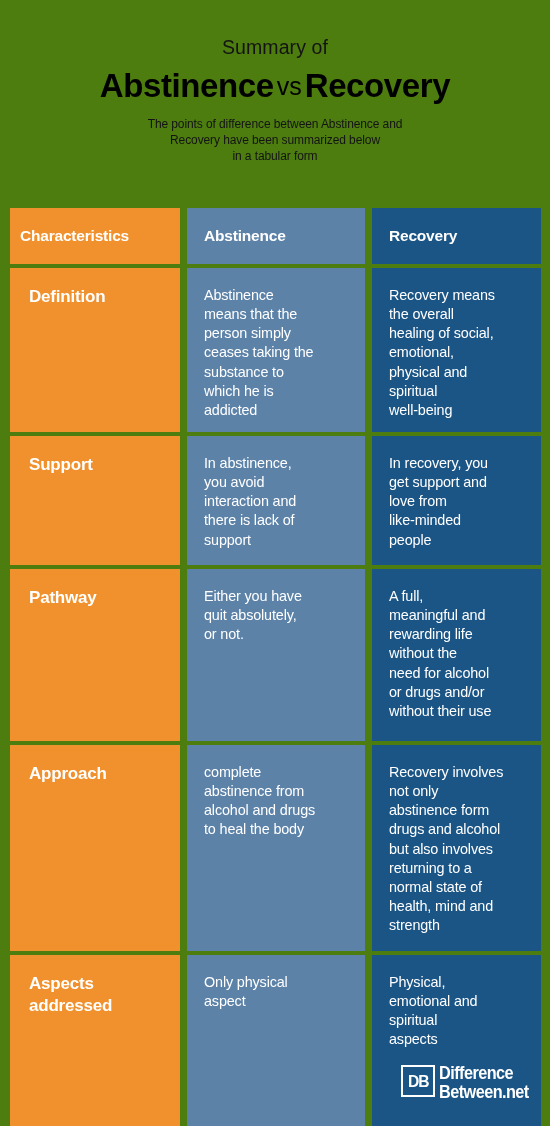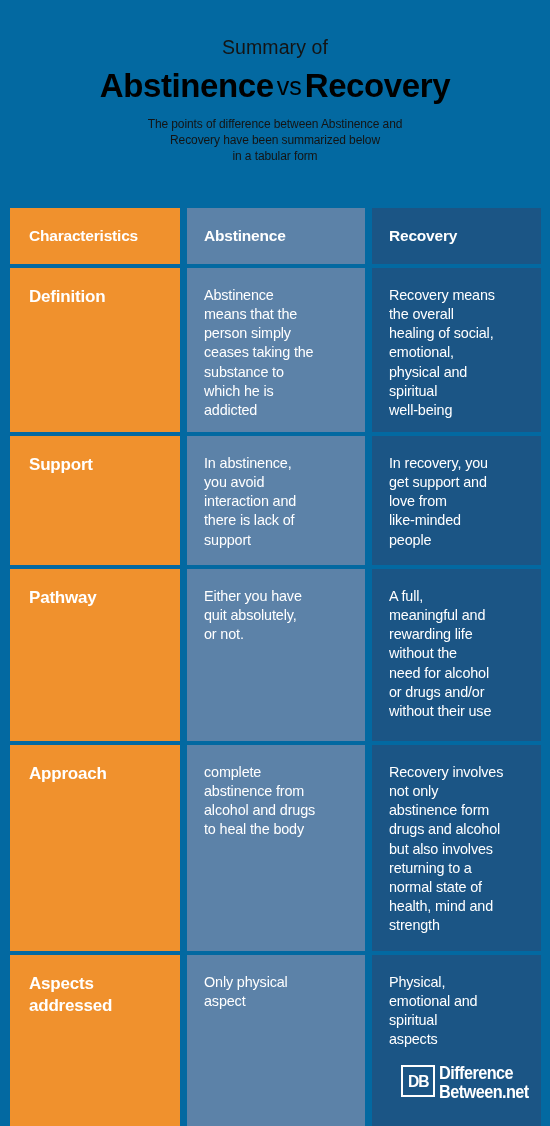--- a/index.html
+++ b/index.html
@@ -11,21 +11,21 @@
     width: 550px;
     height: 1126px;
     font-family: "Liberation Sans", sans-serif;
     -webkit-font-smoothing: antialiased;
     overflow: hidden;
   }
   .page {
     position: relative;
     width: 550px;
     height: 1126px;
-    background: #0369a1;
+    background: #4d7c0f;
     box-sizing: border-box;
   }
 
   
   .header {
     position: absolute;
     left: 0;
     top: 0;
     width: 550px;
     text-align: center;
@@ -91,21 +91,21 @@
   .row-head .cell {
     height: 56px;
     display: flex;
     align-items: center;
   }
   .head-text {
     color: #ffffff;
     font-size: 15.5px;
     font-weight: 700;
     letter-spacing: -0.2px;
-    padding-left: 19px;
+    padding-left: 10px;
   }
   .row-head .c2 .head-text { padding-left: 17px; }
   .row-head .c3 .head-text { padding-left: 17px; }
 
   
   .row-data .cell {
     padding-top: 18px;
   }
   .rowkey {
     color: #ffffff;

